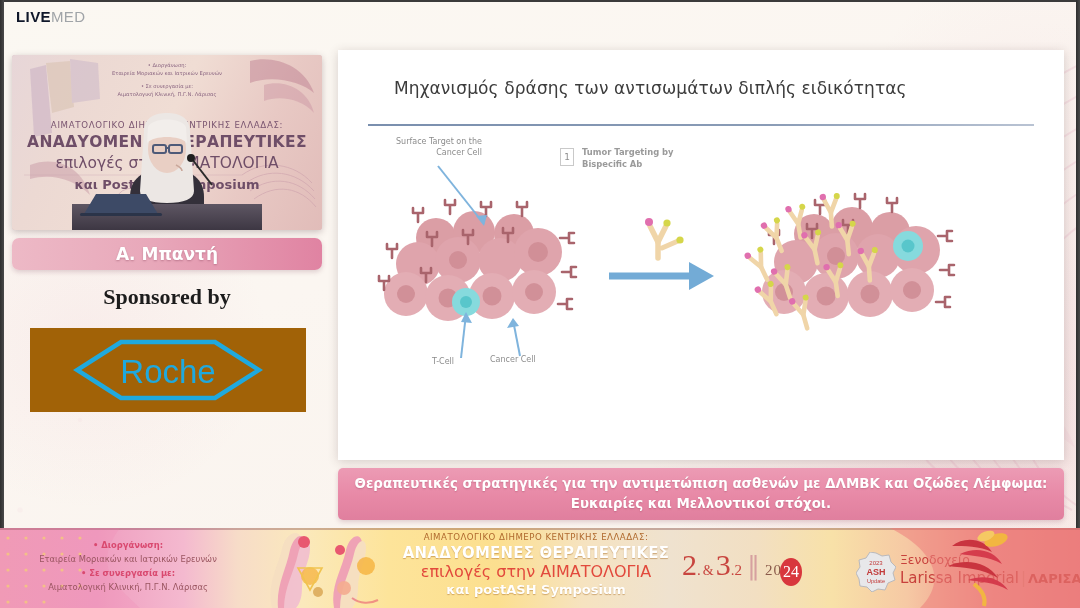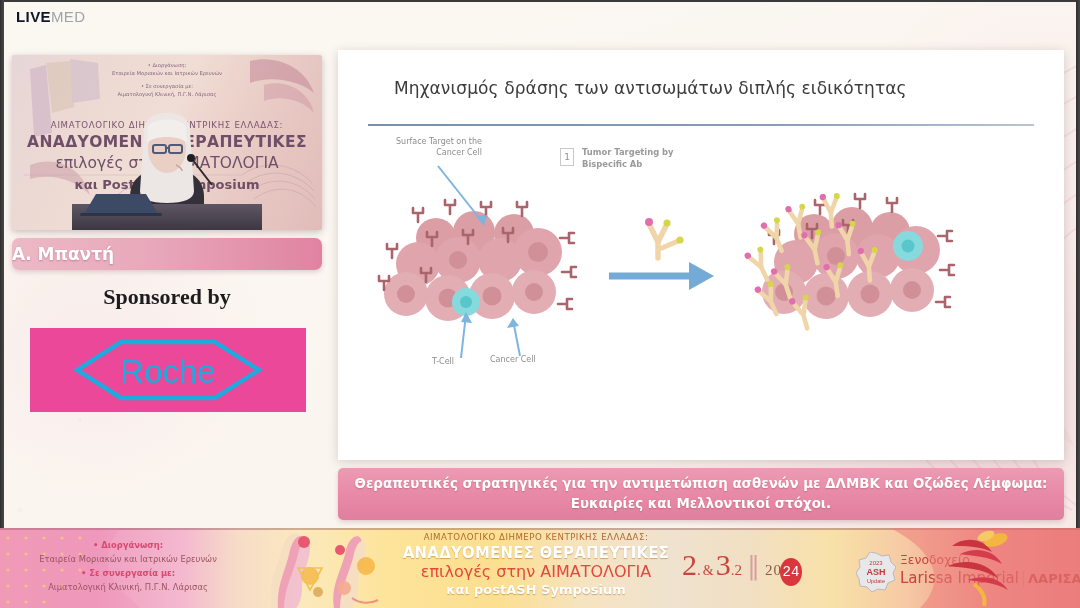--- a/index.html
+++ b/index.html
@@ -114,21 +114,21 @@
     background: linear-gradient(180deg, #5e5663, #3d3743);
   }
 
   .name-bar {
     position: absolute;
     left: 12px; top: 238px;
     width: 310px; height: 32px;
     border-radius: 7px;
     background: linear-gradient(90deg, #edb9c6 0%, #e8a8ba 45%, #e083a2 100%);
     box-shadow: 0 2px 5px rgba(120,60,80,.22);
-    display: flex; align-items: center; 
+    display: flex; align-items: center; justify-content: center;
   }
   .name-bar span {
     color: #ffffff;
     font-size: 17px;
     font-weight: 700;
     text-shadow: 0 1px 2px rgba(140,70,95,.45);
     font-family: "DejaVu Sans", sans-serif;
   }
 
   .sponsored-by {
@@ -139,21 +139,21 @@
     font-family: "Liberation Serif", serif;
     font-size: 22px;
     font-weight: 700;
     color: #1c1c1c;
   }
 
   .sponsor-card {
     position: absolute;
     left: 30px; top: 328px;
     width: 276px; height: 84px;
-    background: #ec4899;
+    background: #a16207;
     display: flex; align-items: center; justify-content: center;
   }
   .roche-logo { width: 190px; height: 62px; }
 
   
   .slide {
     position: absolute;
     left: 338px; top: 50px;
     width: 726px; height: 410px;
     background: #ffffff;
@@ -281,22 +281,22 @@
     display: flex; align-items: baseline;
   }
   .f-date .d-big { font-size: 30px; line-height: 30px; }
   .f-date .d-sm  { font-size: 15px; line-height: 30px; }
   .f-date .d-amp { font-size: 14px; line-height: 30px; margin: 0 2px; }
   .f-date .d-sep { color:#d6a0a0; font-size: 26px; margin: 0 5px; }
   .f-date .d-yr  { font-size: 15px; color:#8a5a4a; letter-spacing:1px; }
   .d-badge24 {
     display:inline-flex; align-items:center; justify-content:center;
     width: 22px; height: 28px; border-radius: 50%;
-    background: #d8373d; color: #fff; font-size: 14px;
-    font-family: Liberation Mono, monospace;
+    background: #d8373d; color: #fff; font-size: 16px;
+    font-family: Liberation Serif, serif;
     margin-left: -2px;
     align-self: center;
   }
 
   .f-ashbadge { position: absolute; left: 856px; top: 24px; width: 40px; height: 40px; }
   .f-hotel {
     position: absolute;
     left: 900px; top: 26px;
     font-family: "DejaVu Sans", sans-serif;
     color: #c8413c;

